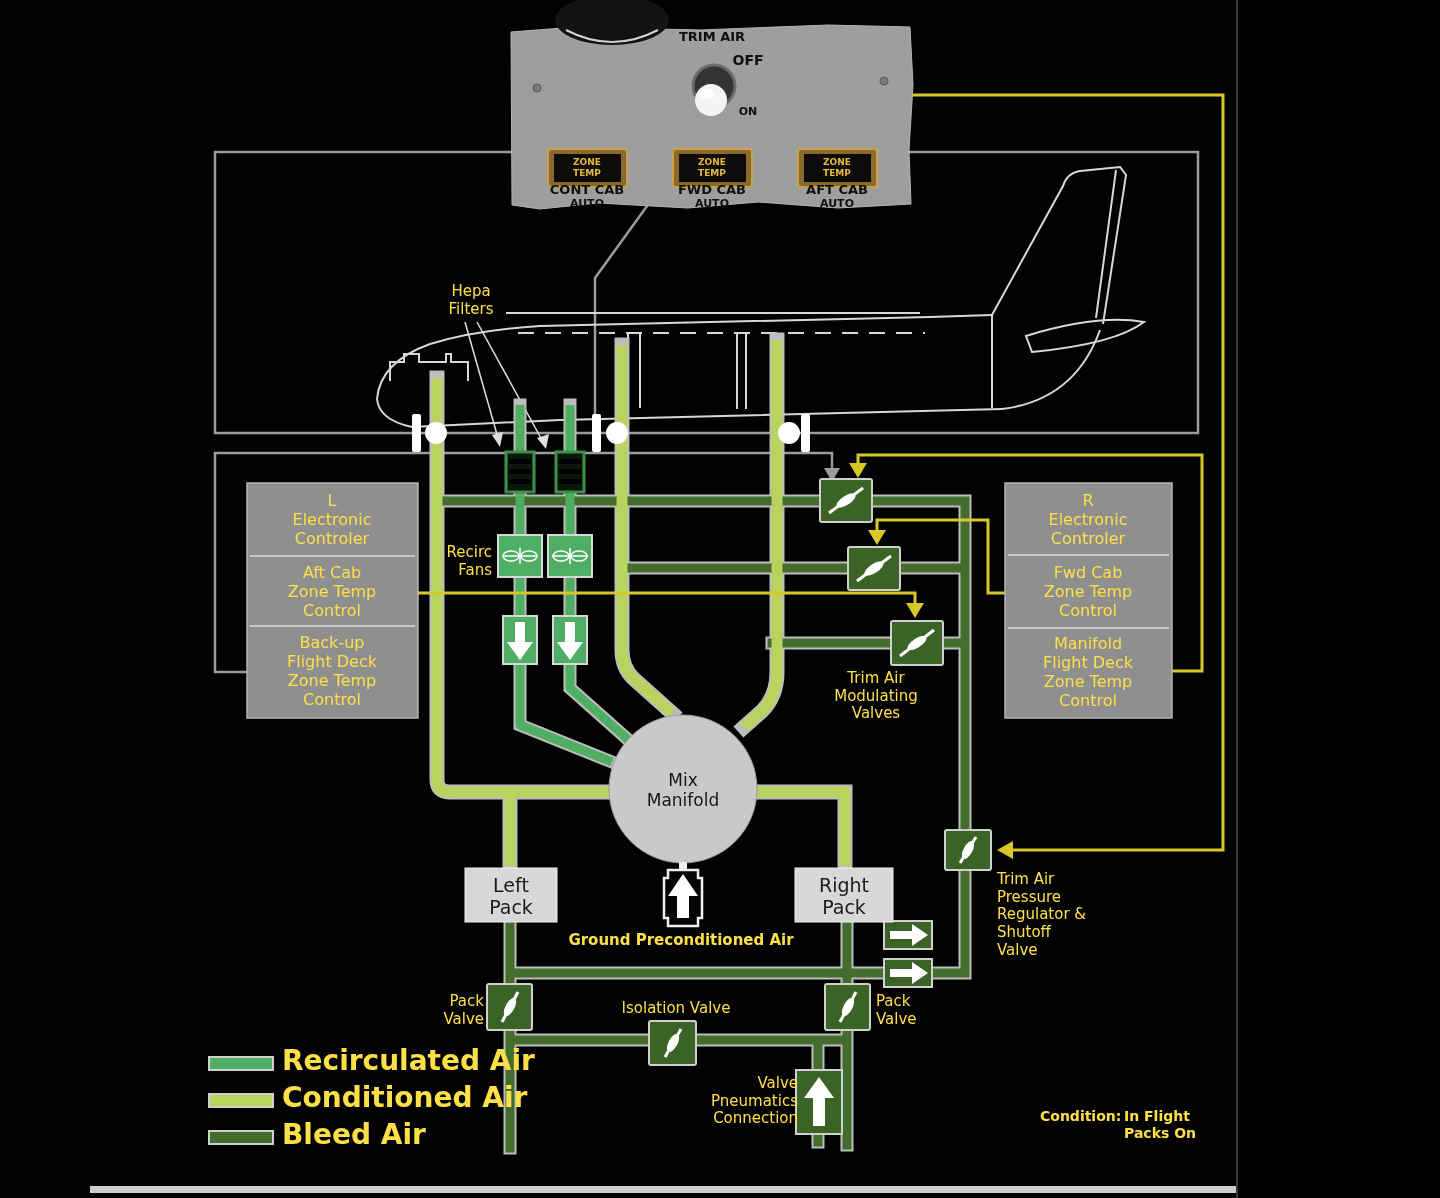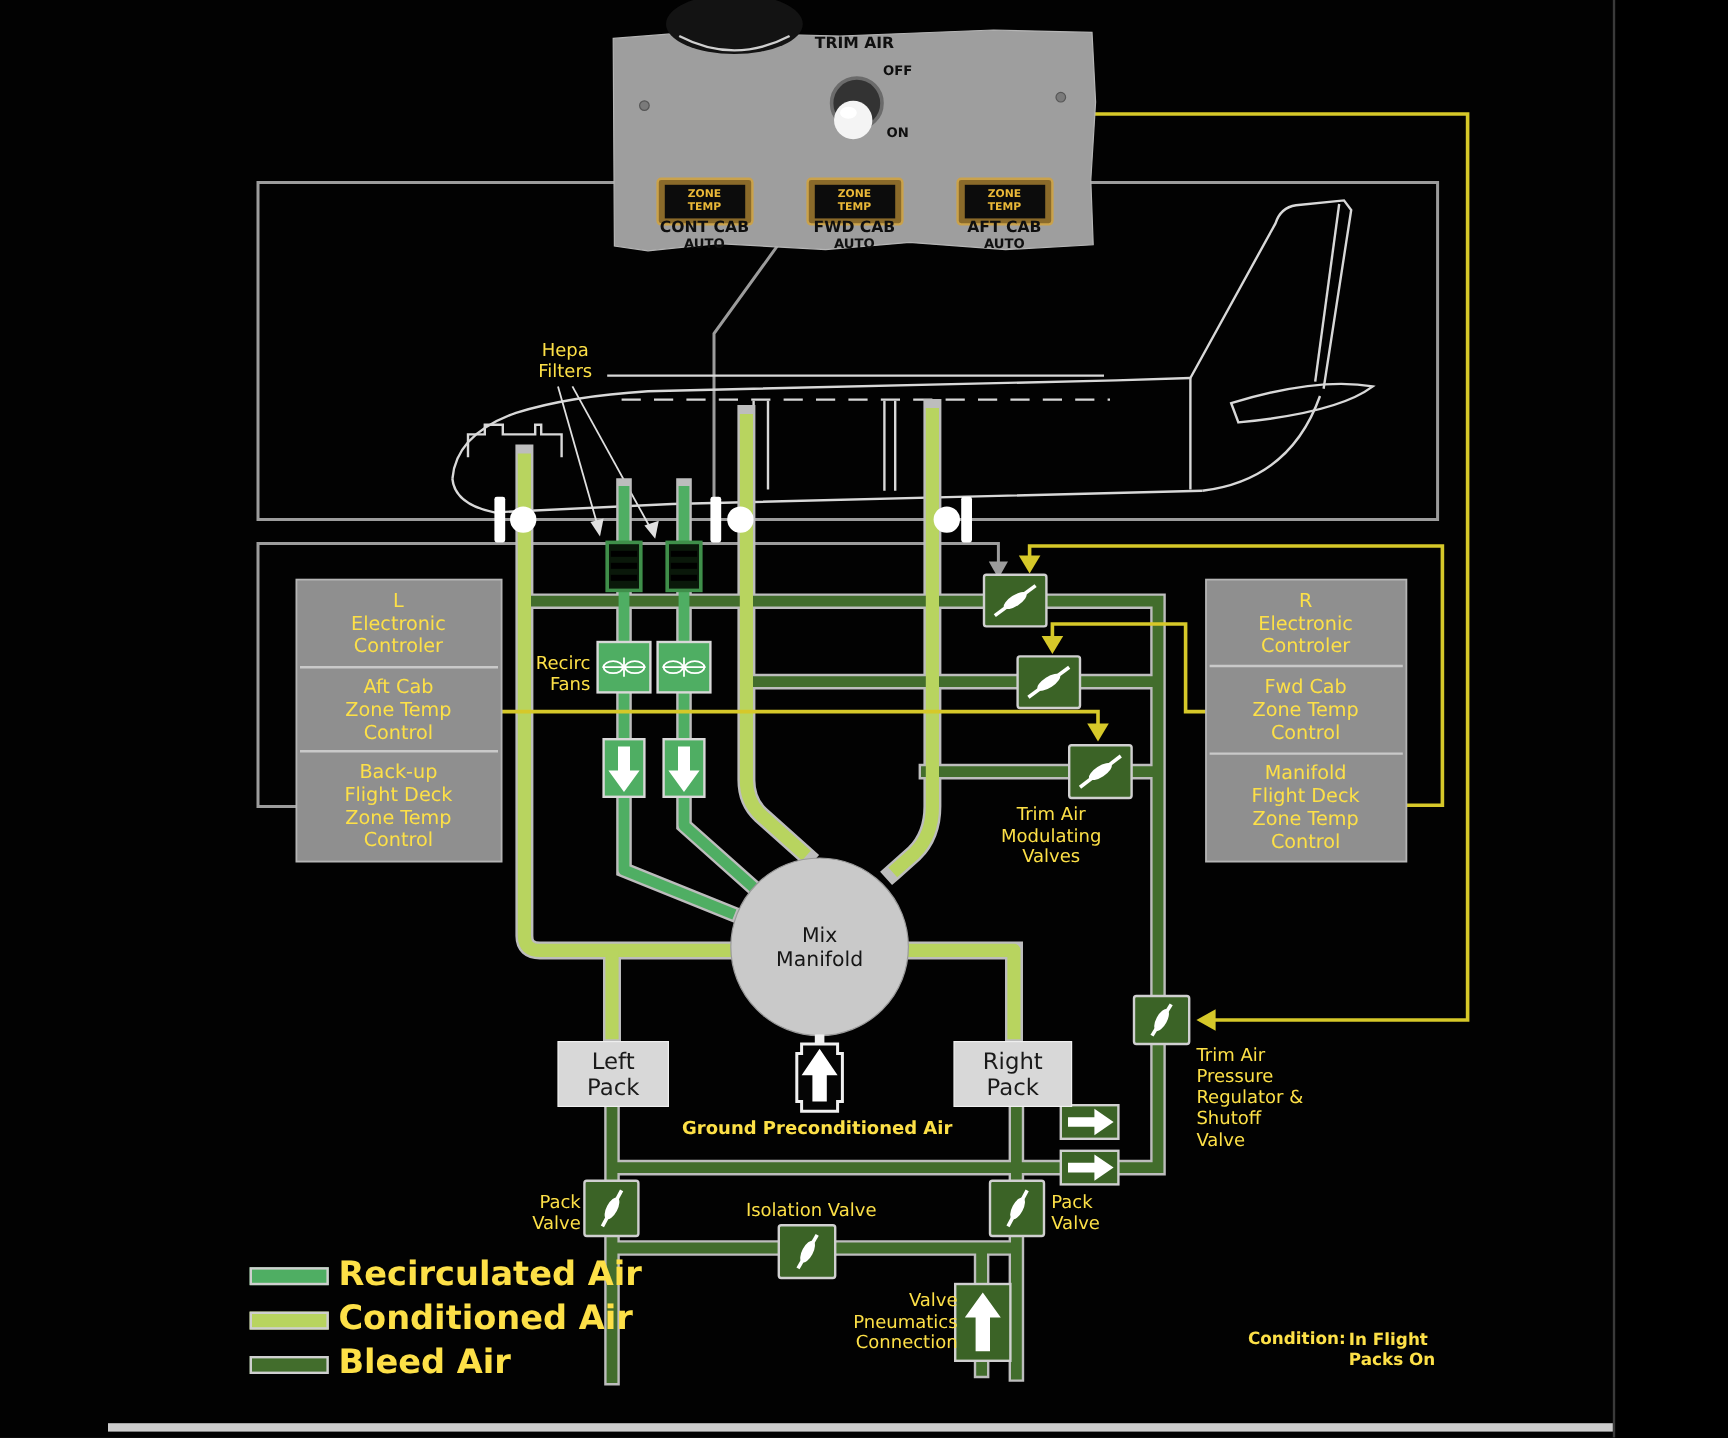--- a/index.html
+++ b/index.html
@@ -1,16 +1,16 @@
 <!DOCTYPE html>
 <html><head>
 <meta charset="utf-8">
 <style>
   html,body{margin:0;padding:0;background:#000;}
-  #stage{position:relative;width:1344px;height:1198px;background:#020202;overflow:hidden;
+  #stage{position:relative;width:1236px;height:1198px;background:#020202;overflow:hidden;
          font-family:"DejaVu Sans",sans-serif;outline:2px solid #3a3a3a;}
   #diagram-svg{position:absolute;left:0;top:0;}
   .lbl{position:absolute;transform:translate(-50%,-50%);text-align:center;color:#fde047;
        font:15px/1.18 "DejaVu Sans",sans-serif;white-space:pre;}
   .lbl span{display:block;}
   .la{transform:translate(0,-50%);text-align:left;}
   .ra{transform:translate(-100%,-50%);text-align:right;}
   .dk{color:#161616;}
   .sm{font-size:13px;}
   .panel-t{color:#0f0f0f;font-weight:bold;}
@@ -244,21 +244,21 @@
   </g>
   <g>
     <rect x="798" y="149" width="79" height="38" rx="3" fill="#8a6a2a" stroke="#caa24b" stroke-width="2"></rect>
     <rect x="804" y="154" width="67" height="28" fill="#0c0c0c"></rect>
   </g>
 
   <rect x="90" y="1186" width="1350" height="7" fill="#cdcdcd"></rect>
 </svg>
 
 <div class="lbl panel-t sm" style="left:712px;top:37px">TRIM AIR</div>
-<div class="lbl panel-t" style="left:748px;top:60px;font-size:11px">OFF</div>
+<div class="lbl panel-t" style="left:748px;top:60px;font-size:14px">OFF</div>
 <div class="lbl panel-t" style="left:748px;top:112px;font-size:11px">ON</div>
 
 <div class="lbl amber" style="left:587px;top:168px"><span>ZONE</span><span>TEMP</span></div>
 <div class="lbl amber" style="left:712px;top:168px"><span>ZONE</span><span>TEMP</span></div>
 <div class="lbl amber" style="left:837px;top:168px"><span>ZONE</span><span>TEMP</span></div>
 
 <div class="lbl panel-t sm" style="left:587px;top:190px">CONT CAB</div>
 <div class="lbl panel-t" style="left:587px;top:204px;font-size:11px">AUTO</div>
 <div class="lbl panel-t sm" style="left:712px;top:190px">FWD CAB</div>
 <div class="lbl panel-t" style="left:712px;top:204px;font-size:11px">AUTO</div>

